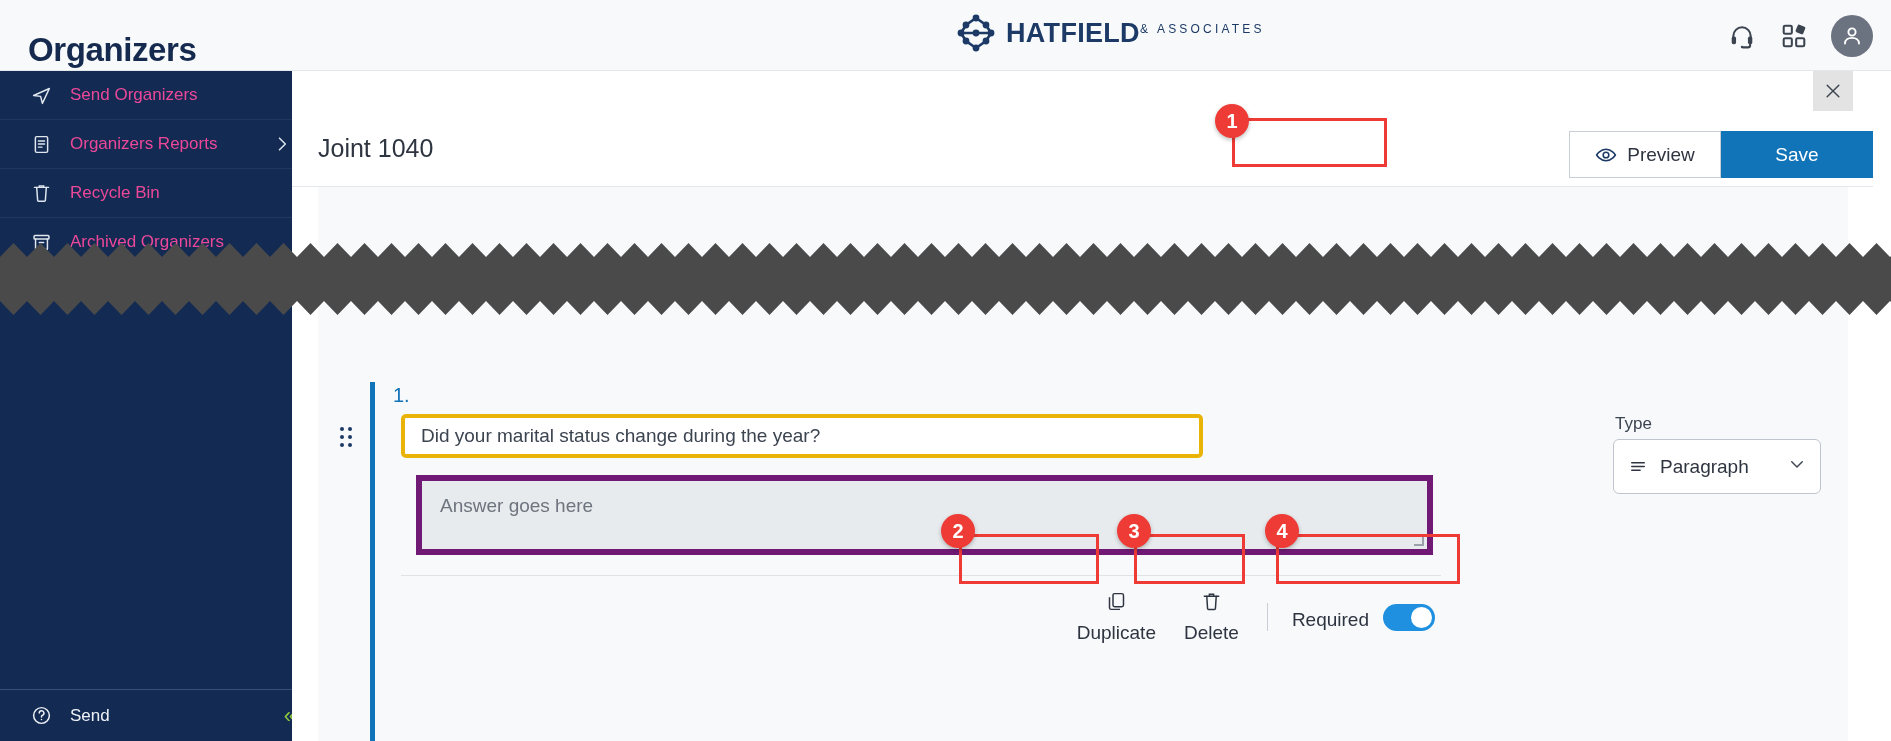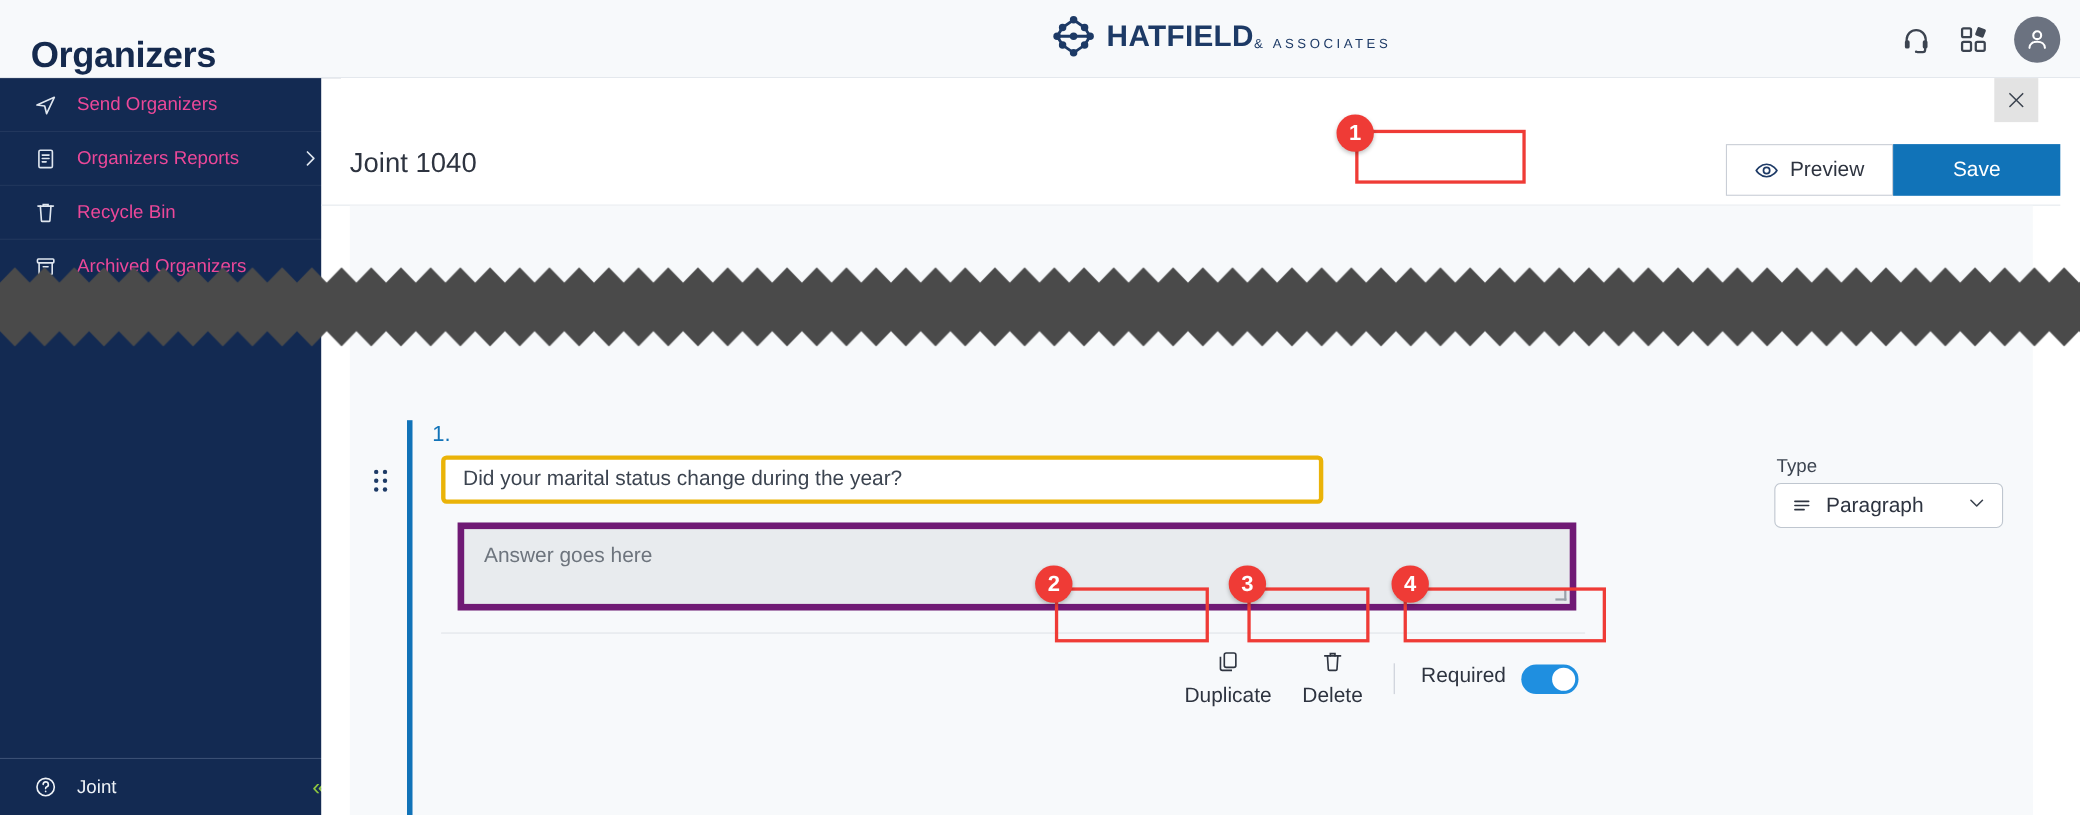--- a/index.html
+++ b/index.html
@@ -32,21 +32,21 @@
     display: flex; align-items: center; gap: 10px;
   }
   .logo-mark { width: 40px; height: 40px; display: block; }
   .logo-text { display: flex; line-height: 1; }
   .logo-main {
     font-size: 27px; font-weight: bold; color: #1d3a66;
     letter-spacing: 0.3px;
   }
   .logo-sub {
     font-size: 12px; color: #1d3a66; letter-spacing: 3.2px;
-    margin-top: 14px;
+    margin-top: 3px;
   }
   .top-icons {
     position: absolute; right: 18px; top: 0;
     height: 71px; display: flex; align-items: center; gap: 22px;
   }
   .icon-btn {
     width: 30px; height: 30px; display: flex;
     align-items: center; justify-content: center;
     color: #3c4450; cursor: pointer;
   }
@@ -175,21 +175,21 @@
     background: #ffffff; border: 4px solid #eab308;
     border-radius: 5px;
     display: flex; align-items: center;
     padding: 0 16px;
     font-size: 19px; color: #3c4450;
     cursor: text;
   }
   .type-group { display: flex; flex-direction: column; margin-left: auto; }
   .type-label { font-size: 17px; color: #3c4450; margin-bottom: 5px; padding-left: 2px; }
   .type-select {
-    width: 208px; height: 41px;
+    width: 208px; height: 55px;
     background: #ffffff; border: 1px solid #bfc6cf; border-radius: 6px;
     display: flex; align-items: center; padding: 0 14px;
     gap: 12px; font-size: 19px; color: #2e3440; cursor: pointer;
   }
   .type-select .chev { margin-left: auto; color: #3c4450; }
 
   .ans-box {
     position: absolute; left: 41px; top: 93px;
     width: 1017px; height: 80px;
     background: #e8ebee; border: 6px solid #701a75;
@@ -211,21 +211,21 @@
     display: flex; align-items: center; justify-content: flex-end;
     gap: 0px;
   }
   .act-btn {
     display: flex; align-items: center; gap: 10px;
     font-size: 19px; color: #2e3440; cursor: pointer;
     padding: 6px 14px;
     flex-direction: column;
   }
   .vsep { width: 1px; height: 28px; background: #c9ced6; margin: 0 14px; }
-  .req-wrap { display: flex; align-items: flex-start; gap: 14px; padding: 6px 10px; }
+  .req-wrap { display: flex; align-items: flex-end; gap: 14px; padding: 6px 10px; }
   .req-label { font-size: 19px; color: #2e3440; }
   .toggle {
     width: 52px; height: 27px; border-radius: 14px;
     background: #1f8fe0; position: relative; cursor: pointer;
   }
   .toggle .knob {
     position: absolute; right: 3px; top: 3px;
     width: 21px; height: 21px; border-radius: 50%;
     background: #ffffff;
   }
@@ -362,21 +362,21 @@
     <div class="side-spacer"></div>
 
     <div class="side-help">
       <span class="s-icon">
         <svg width="21" height="21" viewBox="0 0 24 24" fill="none" stroke="#eef2f7" stroke-width="1.7" stroke-linecap="round">
             <circle cx="12" cy="12" r="9"></circle>
           <path d="M9.4 9.2a2.7 2.7 0 1 1 3.4 2.7c-.6.2-.8.7-.8 1.3v.4"></path>
           <circle cx="12" cy="16.6" r="0.9" fill="#eef2f7" stroke="none"></circle>
           </svg>
       </span>
-      <span class="s-label">Joint</span>
+      <span class="s-label">Send</span>
       <span class="collapse-chev">«</span>
     </div>
   </div>
 
   <div class="main">
 
     <div class="close-btn">
       <svg width="20" height="20" viewBox="0 0 24 24" fill="none" stroke="#3c4450" stroke-width="1.7" stroke-linecap="round">
         <path d="M5 5l14 14M19 5L5 19"></path>
         </svg>

